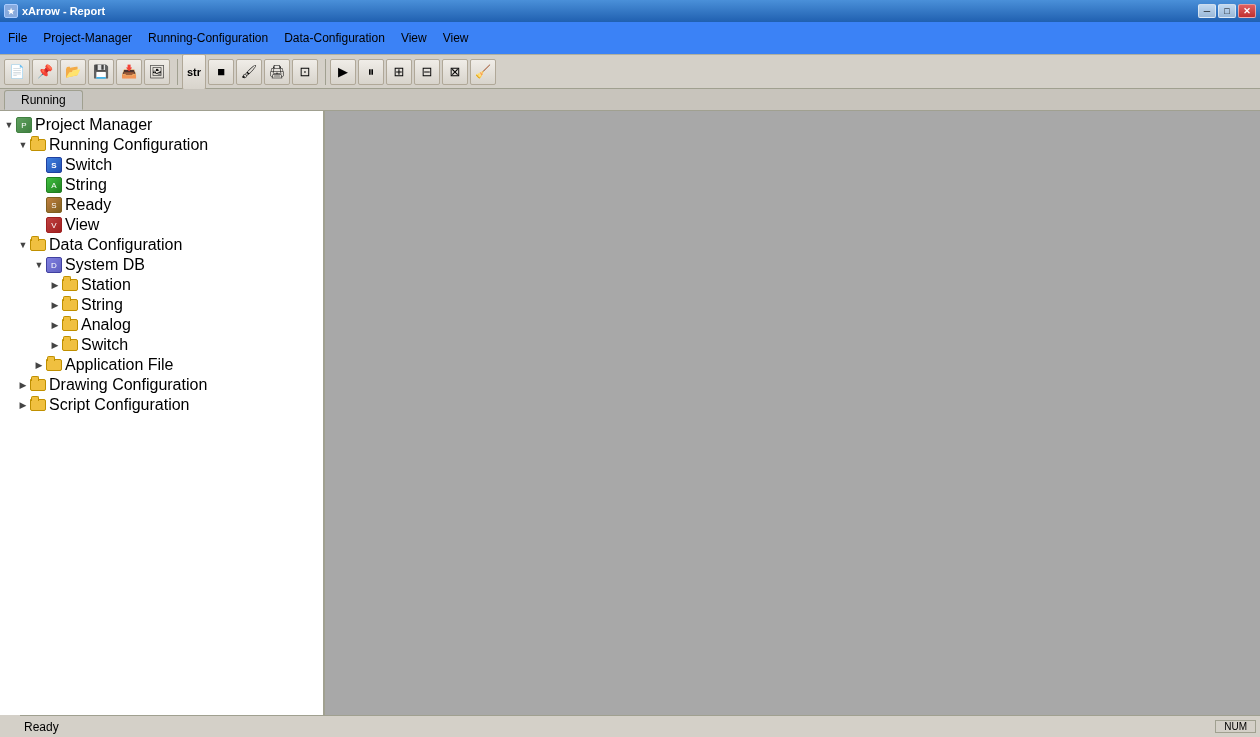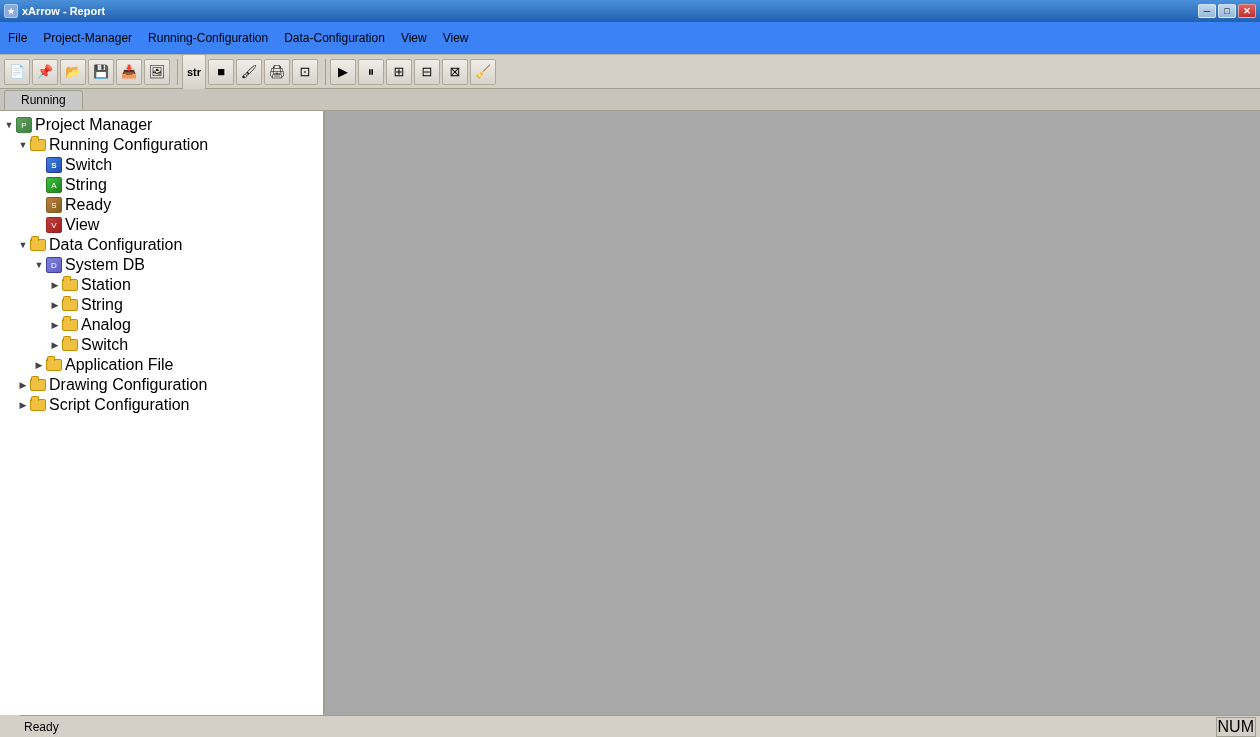--- a/index.html
+++ b/index.html
@@ -171,23 +171,23 @@
       display: flex;
       align-items: center;
       justify-content: space-between;
       padding: 0 4px;
       margin-left: 20px;
     }
     #status-left {
       font-size: 12px;
     }
     #status-right {
-      font-size: 16px;
+      font-size: 10px;
       border: 1px solid #a0a090;
-      padding: 0 1px;
+      padding: 0 8px;
       background: #d4d0c8;
     }
 
     
     .tree-item {
       display: flex;
       align-items: center;
       padding: 1px 0;
       cursor: pointer;
       white-space: nowrap;

